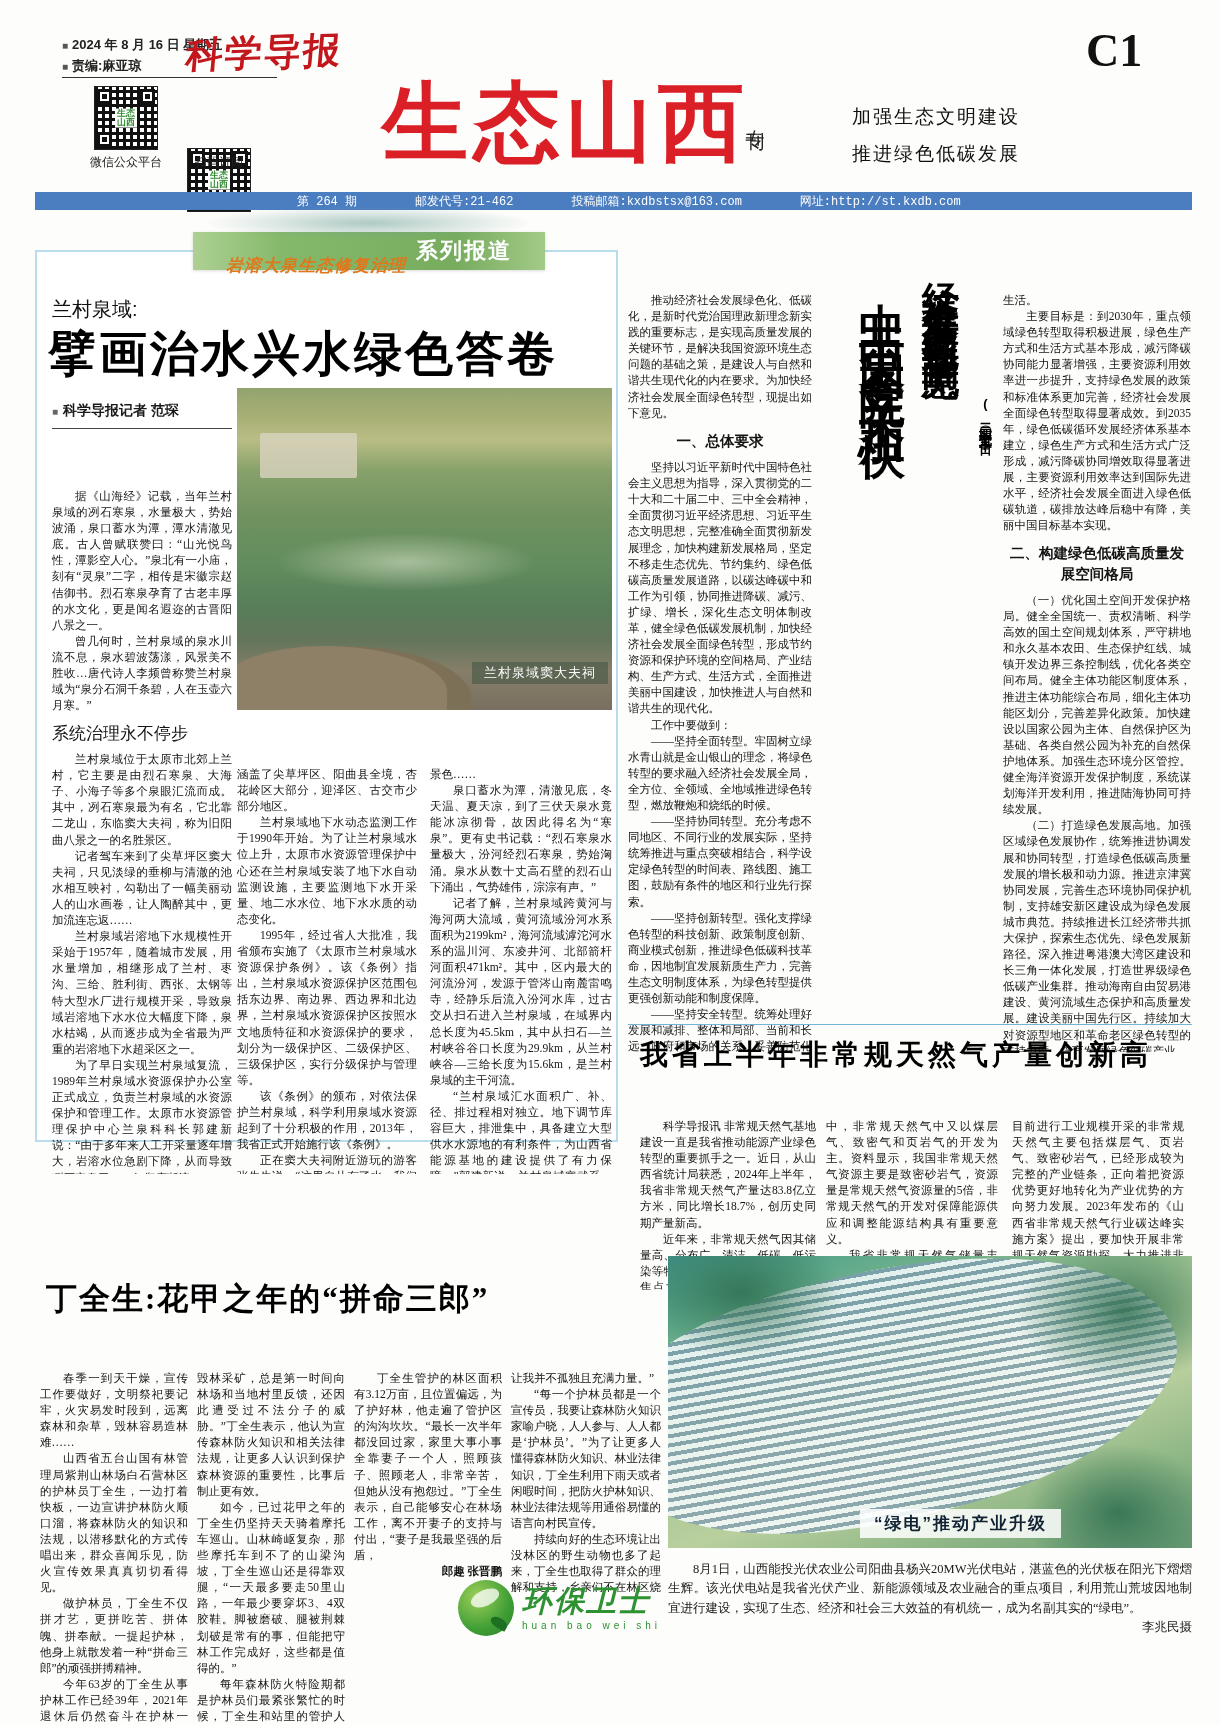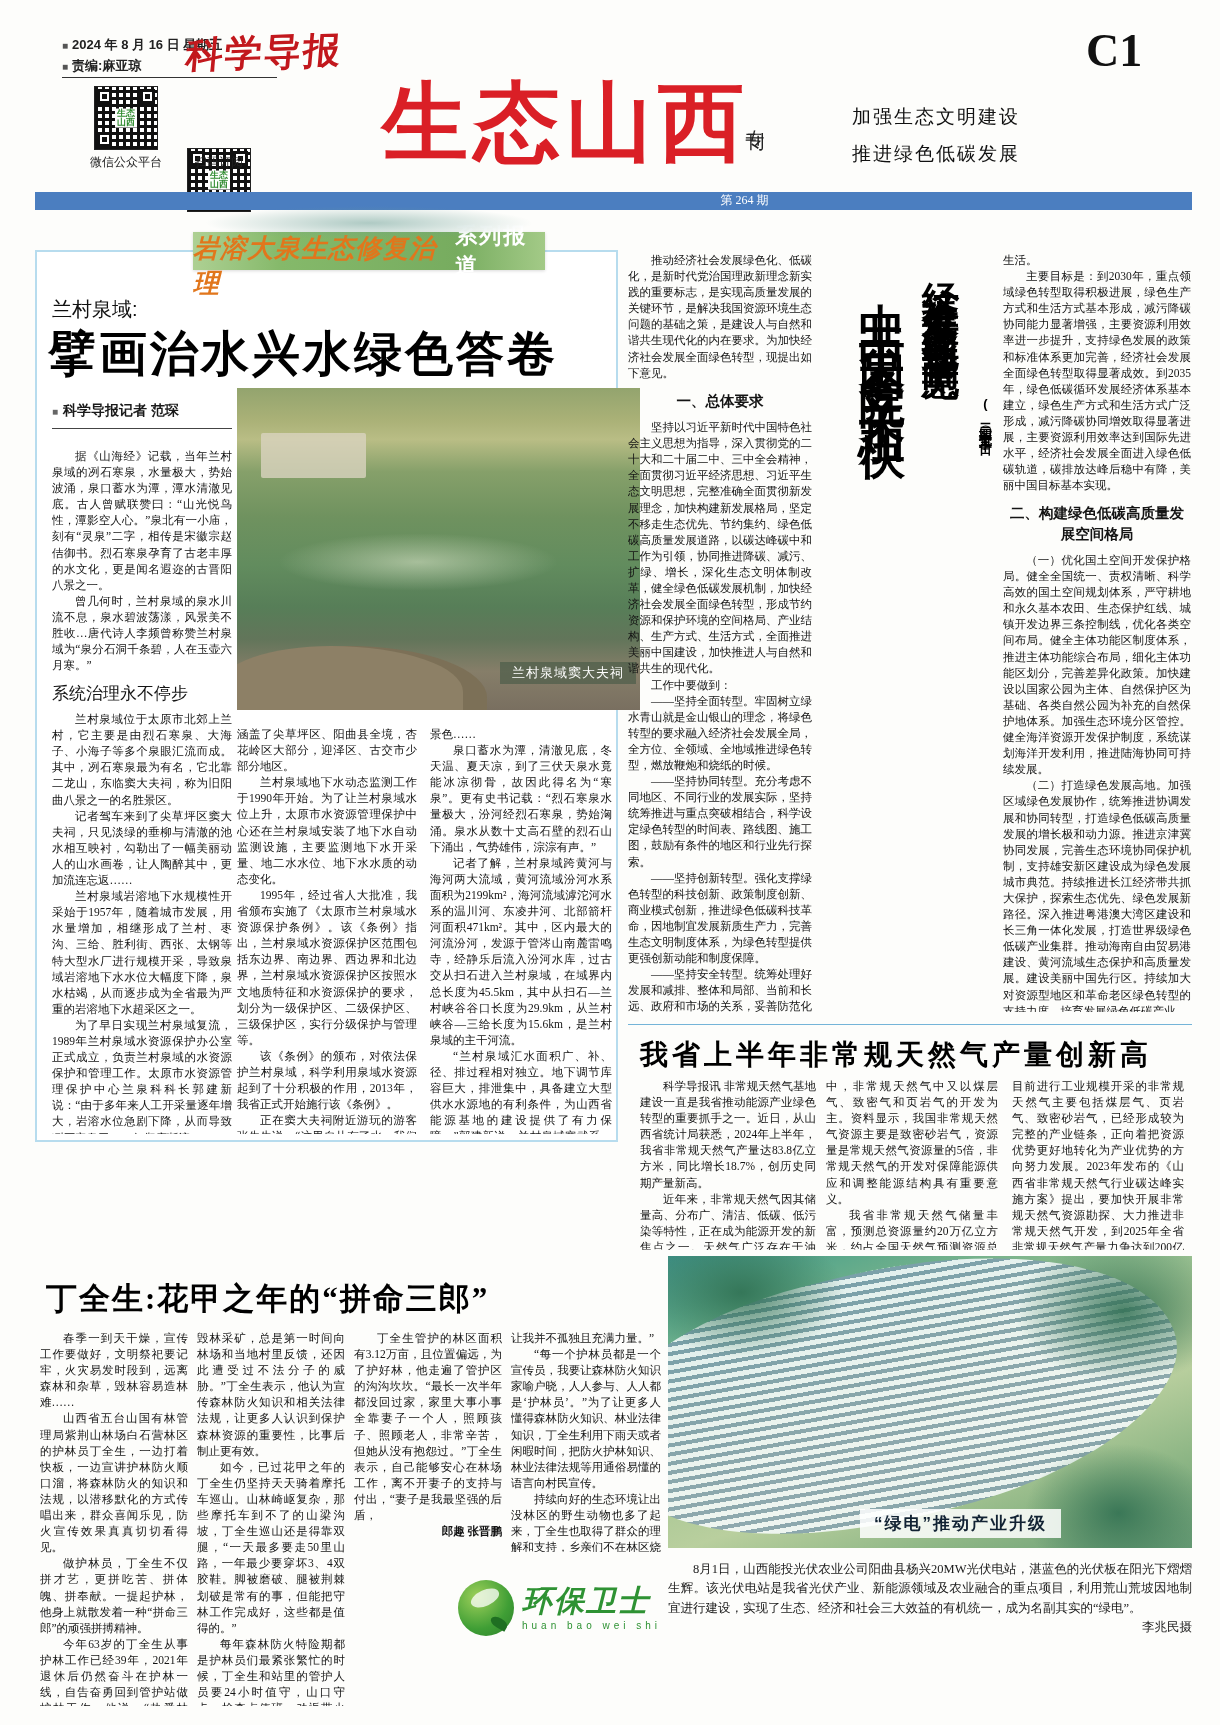--- a/index.html
+++ b/index.html
@@ -18,49 +18,49 @@
       repeating-linear-gradient(90deg,#111 0 3px,#fff 3px 7px);outline:1px solid #222;}
   .qr .fp{position:absolute;width:15px;height:15px;background:#fff;border:3px solid #111;box-sizing:border-box;}
   .qr .fp::after{content:"";position:absolute;left:2px;top:2px;width:5px;height:5px;background:#111;}
   .qr .fp.tl{left:2px;top:2px}.qr .fp.tr{right:2px;top:2px}.qr .fp.bl{left:2px;bottom:2px}
   .qr .ctr{position:absolute;left:50%;top:50%;transform:translate(-50%,-50%);background:#fff;color:#2e8b2e;
            font-size:9px;font-weight:700;width:22px;text-align:center;line-height:1.05;font-family:"Liberation Sans",sans-serif;}
   .qr-label{font-size:12px;font-family:"Liberation Sans",sans-serif;color:#222;text-align:center;width:96px;}
   .main-title{font-size:86px;font-weight:900;color:#da1f26;letter-spacing:6px;font-family:"Liberation Serif",serif;line-height:1;}
   .title-suffix{writing-mode:vertical-rl;text-orientation:upright;font-size:19px;color:#222;letter-spacing:3px;}
   .slogan{font-size:19px;line-height:1.95;color:#111;letter-spacing:2px;}
-  .infobar{background:#4b7ec0;color:#fff;font-size:12px;font-family:Liberation Serif, serif;
-           display:flex;align-items:center;gap:58px;padding-left:262px;box-sizing:border-box;flex-direction:column;}
+  .infobar{background:#4b7ec0;color:#fff;font-size:12px;font-family:Liberation Mono, monospace;
+           display:flex;align-items:center;gap:58px;padding-left:262px;box-sizing:border-box;}
   
   .a1frame{border:2px solid #b7dcee;background:#fff;}
   .banner{background:linear-gradient(90deg,#aed093,#85b96a 25%,#77ac5f 75%,#a3ca87);
           display:flex;align-items:center;justify-content:center;gap:10px;height:38px;
           box-shadow:0 1px 3px rgba(0,0,0,.15);}
   .banner::before{content:"";position:absolute;left:50%;top:-26px;transform:translateX(-50%);
           width:330px;height:34px;border-radius:50%;
           background:radial-gradient(ellipse at center,rgba(110,160,150,.55),rgba(110,160,150,0) 70%);}
-  .banner .script{font-size:26px;font-weight:900;color:#e1761c;font-style:italic;letter-spacing:1px;margin-top:29px;}
+  .banner .script{font-size:17px;font-weight:900;color:#e1761c;font-style:italic;letter-spacing:1px;margin-top:29px;}
   .banner .label{font-size:22px;font-weight:900;color:#fff;font-family:"Liberation Sans",sans-serif;letter-spacing:2px;}
   .kicker{font-size:20px;font-family:"Liberation Sans",sans-serif;color:#111;}
   .headline1{font-size:48px;font-weight:900;font-family:"Liberation Sans",sans-serif;letter-spacing:3px;color:#000000;}
   .byline{font-size:14px;font-weight:700;font-family:"Liberation Sans",sans-serif;border-bottom:1px solid #444;
           padding-bottom:8px;}
   .byline .sq{font-size:10px;color:#666;margin-right:5px;}
   
   .photo1{background:linear-gradient(180deg,#93a46e 0%,#aab177 10%,#b9bd85 16%,#86a06a 26%,#6f925f 40%,
-          #628c5e 55%,#577e58 68%,#62755a 78%,#867e69 88%,#796f60 100%);overflow:hidden;padding-left:28px;}
+          #628c5e 55%,#577e58 68%,#62755a 78%,#867e69 88%,#796f60 100%);overflow:hidden;}
   .photo1 .glint{position:absolute;left:10%;top:45%;width:70%;height:18%;border-radius:50%;
           background:radial-gradient(ellipse,rgba(235,240,215,.5),rgba(235,240,215,0) 70%);}
   .photo1 .wall{position:absolute;left:6%;top:14%;width:26%;height:14%;background:#d9d3bf;opacity:.8;border-radius:2px;}
   .photo1 .rock{position:absolute;bottom:-6%;left:-4%;width:60%;height:26%;border-radius:50% 60% 20% 20%;
           background:#8d8066;box-shadow:18px 6px 0 6px #7c7057;}
   .pcap{position:absolute;right:4px;bottom:26px;background:rgba(70,88,70,.62);color:#fff;font-size:13px;
         padding:2px 12px;letter-spacing:1px;}
   
-  .col{position:absolute;font-size:11.5px;line-height:1.4;text-align:justify;overflow:hidden;color:#141414;}
+  .col{position:absolute;font-size:11.5px;line-height:1.4;text-align:justify;overflow:hidden;color:#141414;margin-top:40px;}
   .col p{margin:0;text-indent:2em;}
   .col p.nind{text-indent:0;}
   .col p.pright{text-indent:0;text-align:right;font-weight:700;}
   .col .sub{font-family:"Liberation Sans",sans-serif;font-weight:400;font-size:17px;margin:9px 0 5px;}
   .col p.chead{text-indent:0;text-align:center;font-weight:700;font-size:14.5px;
         font-family:Liberation Serif, serif;margin:10px 0 8px;}
   
   .vtitle{writing-mode:vertical-rl;text-orientation:upright;font-family:"Liberation Sans",sans-serif;
           font-weight:900;color:#000;}
   .divider{border-top:1px solid #74b4d8;}

